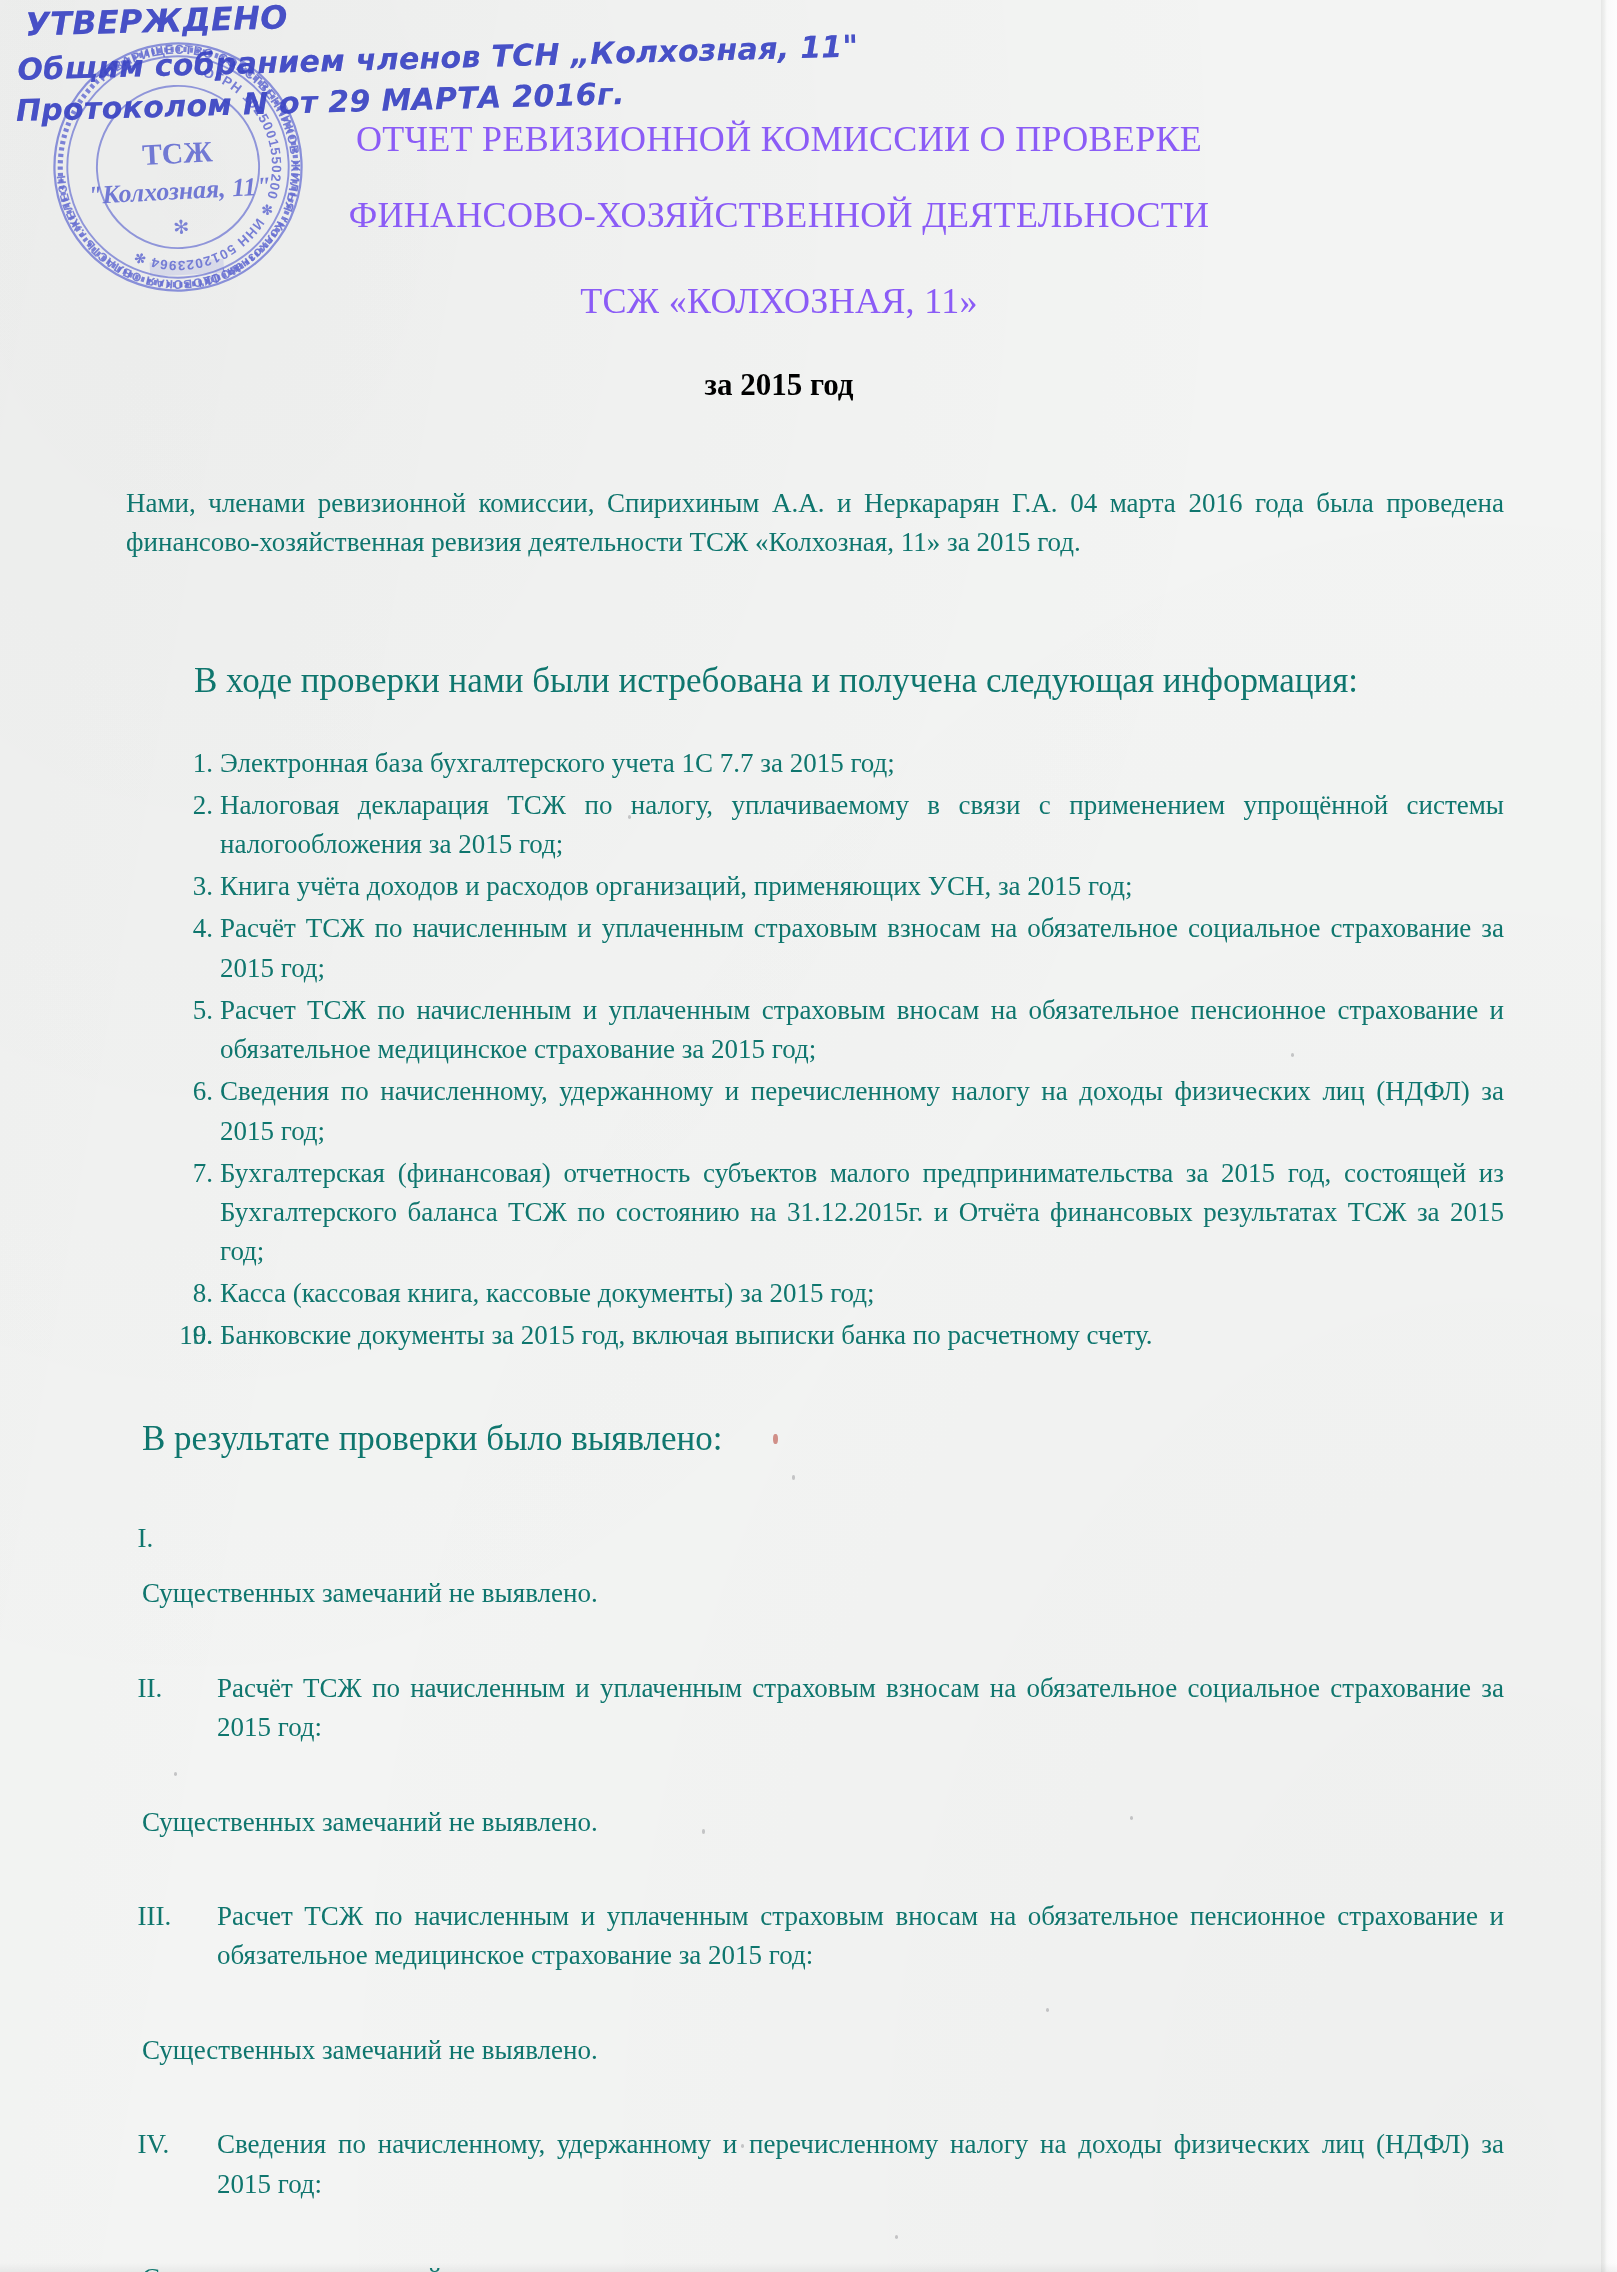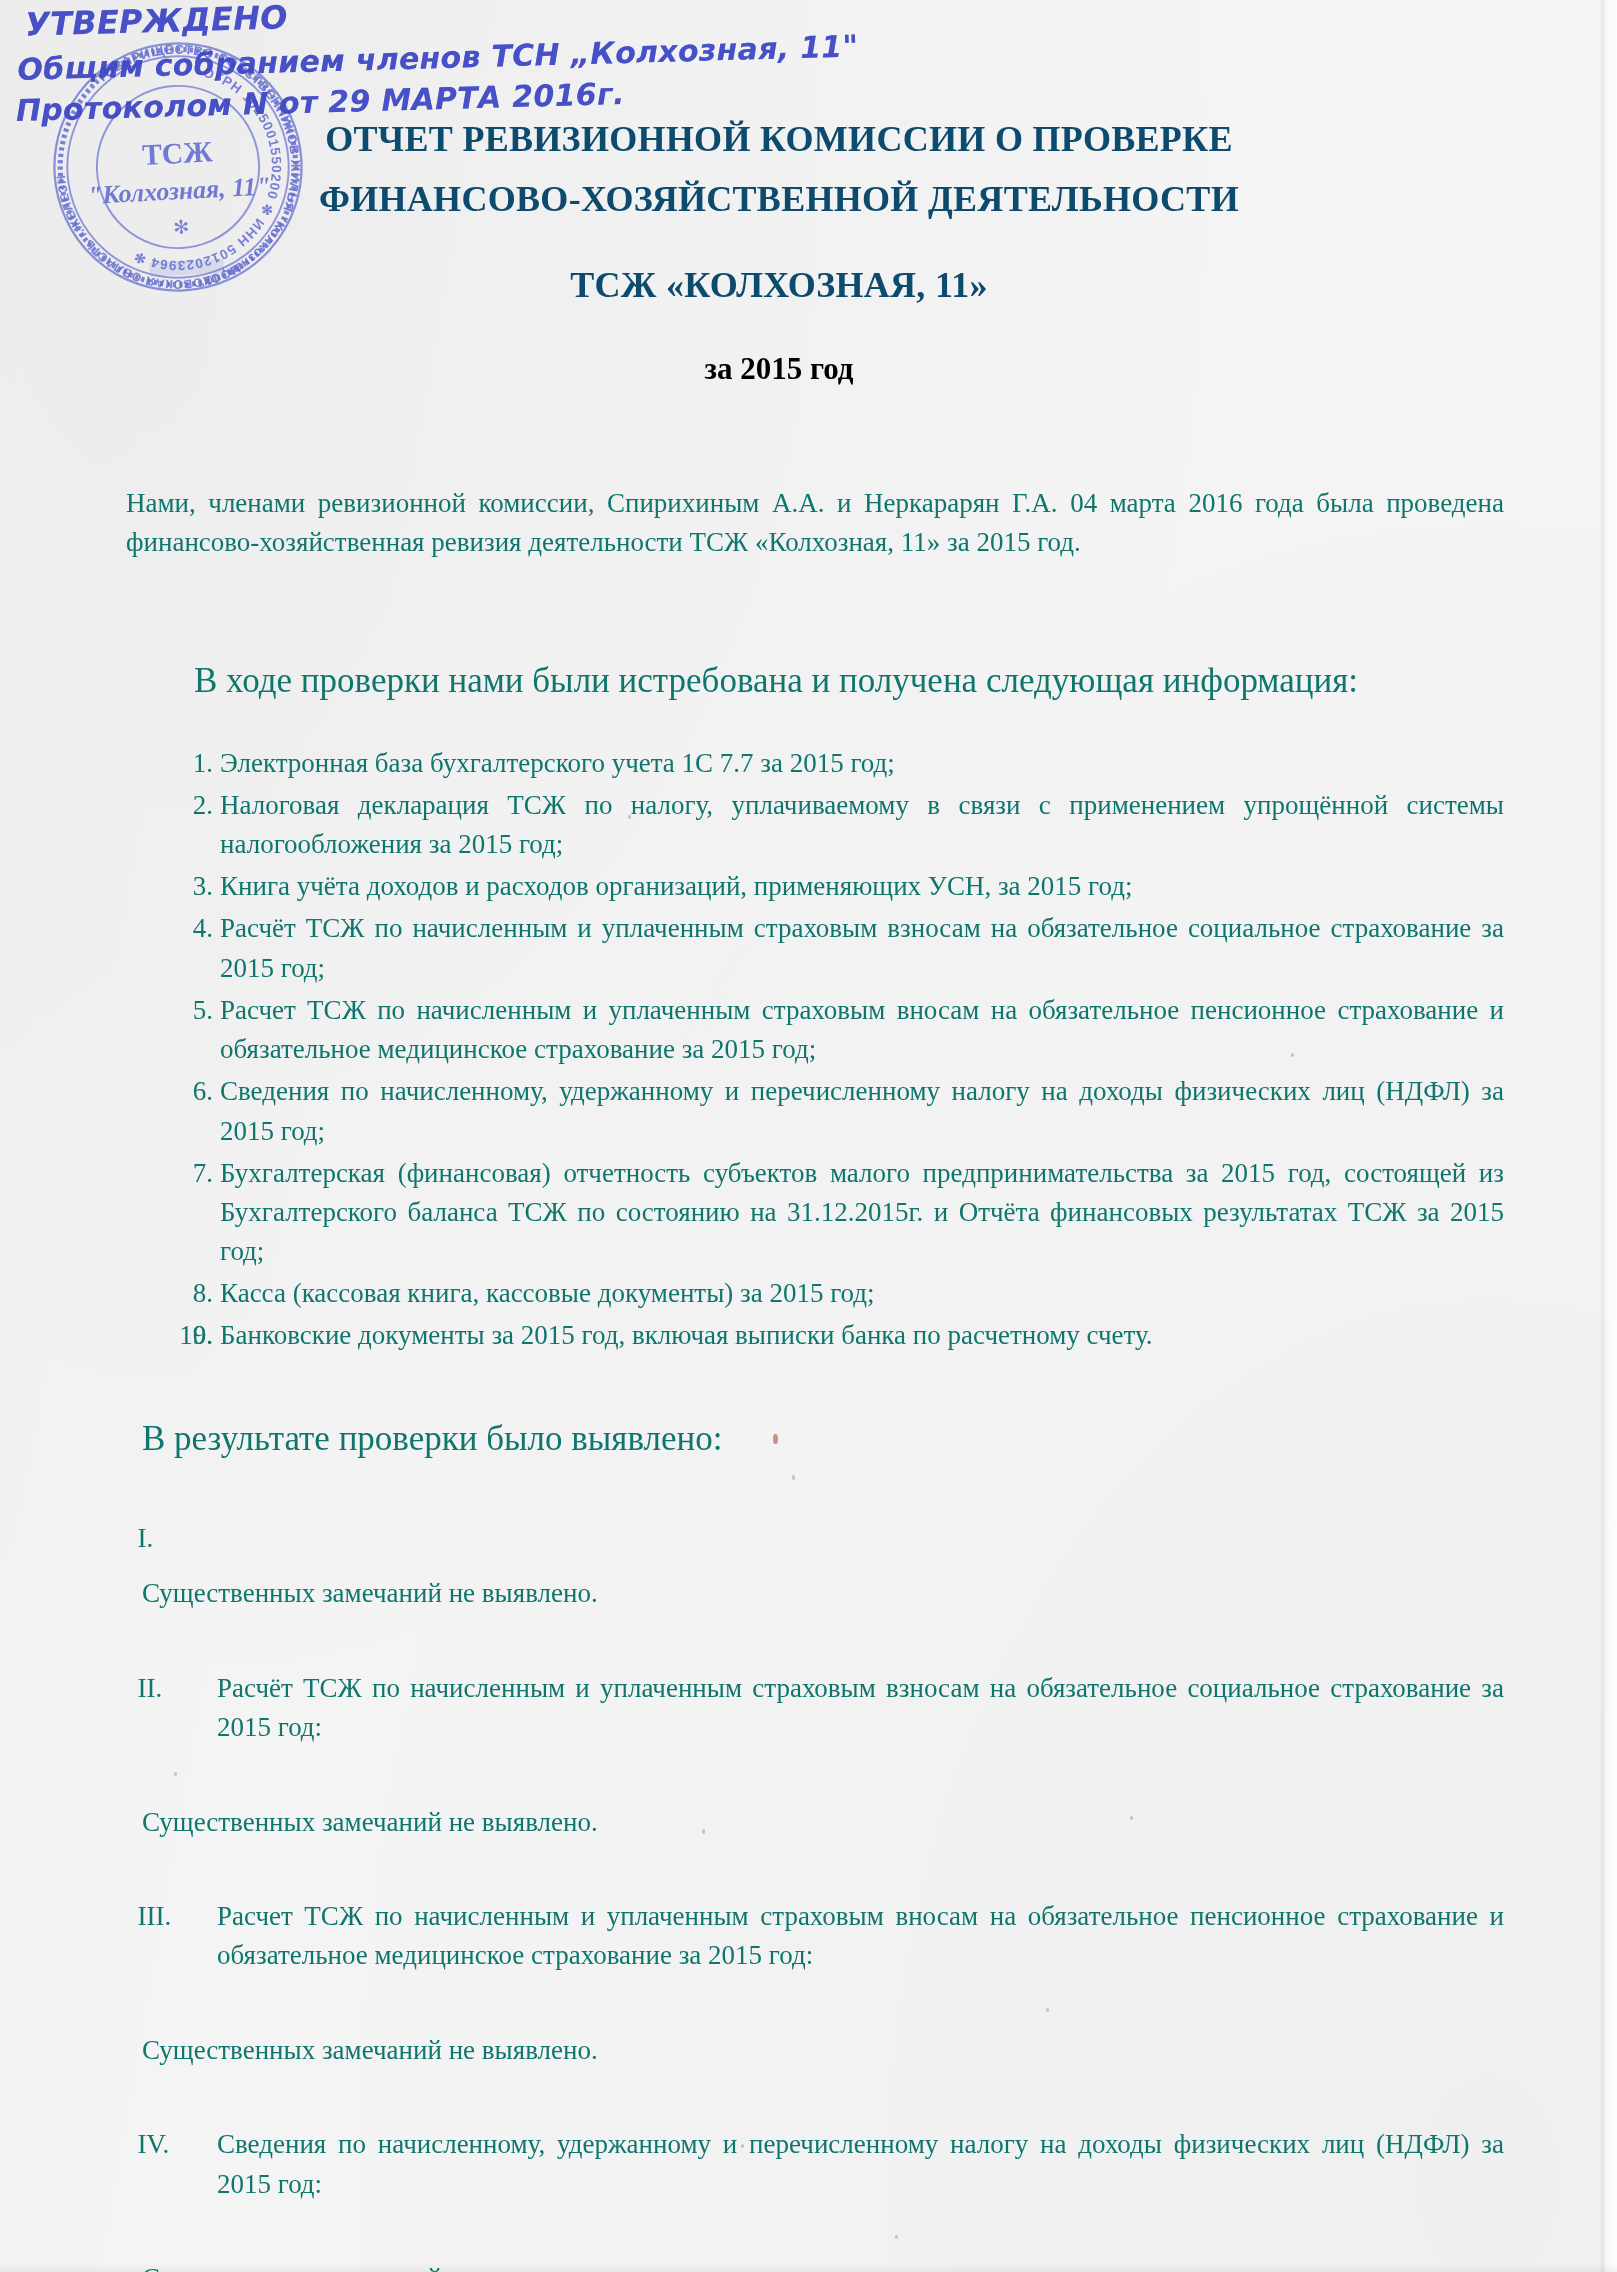--- a/index.html
+++ b/index.html
@@ -101,28 +101,28 @@
   .title-block {
     position: absolute;
     top: 116px;
     left: 0;
     width: 1558px;
     text-align: center;
     z-index: 6;
   }
   .doc-title {
     font-family: "Liberation Serif", "DejaVu Serif", serif;
-    font-weight: bold;
+    font-weight: normal;
     font-size: 36px;
-    color: #0c4a6e;
+    color: #8b5cf6;
     letter-spacing: 0.3px;
     line-height: 1.0;
   }
   .doc-title.l1 { margin-top: 5.2px; }
-  .doc-title.l2 { margin-top: 24px; }
+  .doc-title.l2 { margin-top: 40px; }
   .doc-title.l3 { margin-top: 50px; }
   .doc-subtitle {
     margin-top: 48px;
     font-family: "Liberation Serif", "DejaVu Serif", serif;
     font-weight: bold;
     font-size: 31px;
     color: #000000;
   }
 
   

